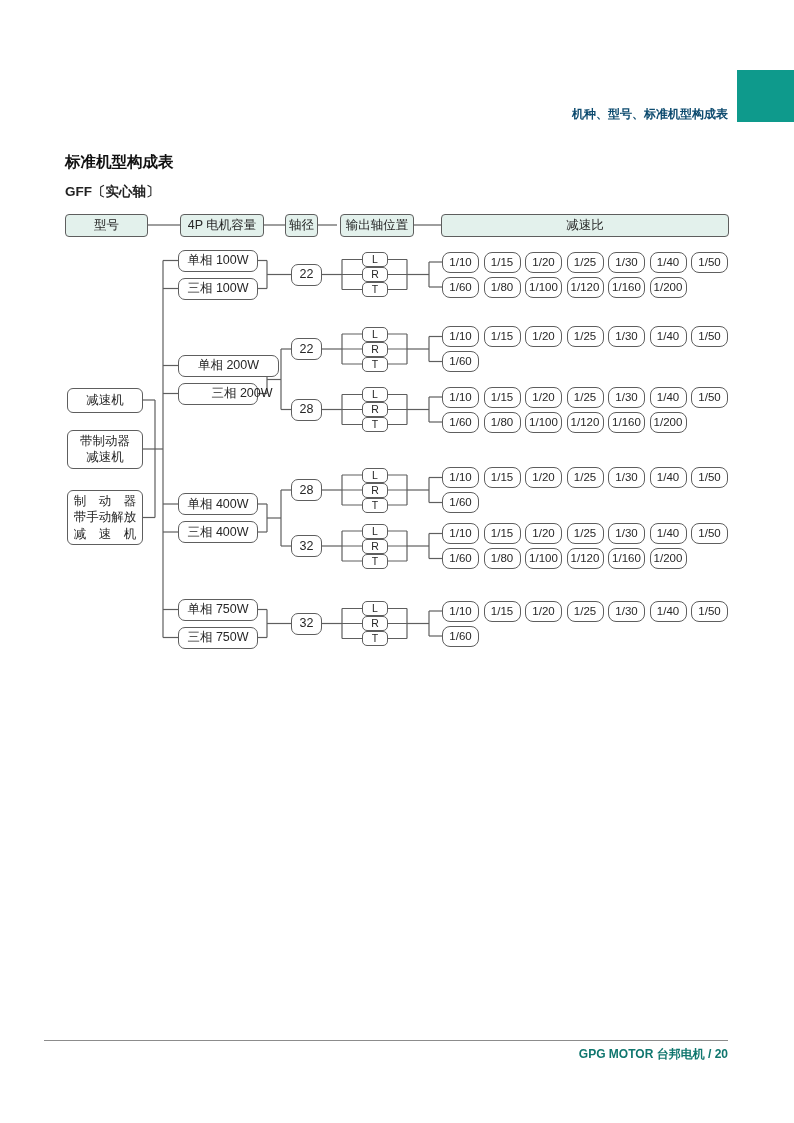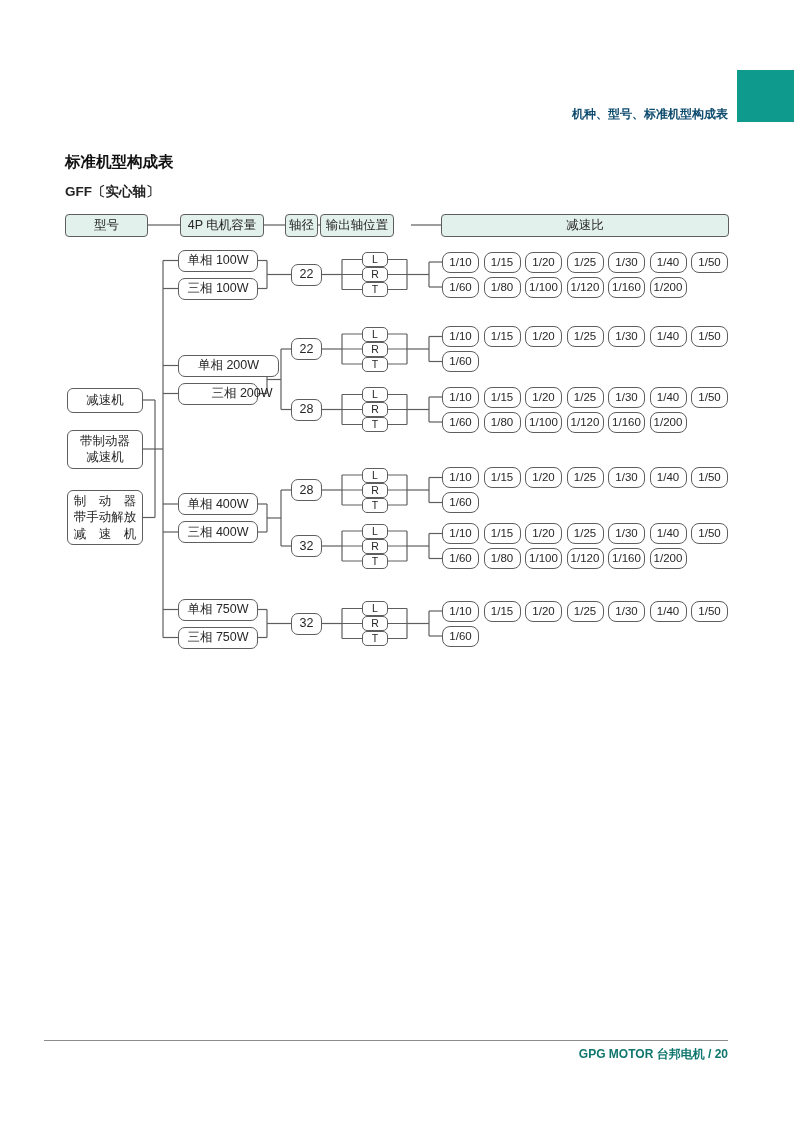--- a/index.html
+++ b/index.html
@@ -151,21 +151,21 @@
       </svg>
       <div class="node colhead" style="left: 65px; top: 213.5px; width: 83px; height: 23px;">
         <div class="nline">型号</div>
       </div>
       <div class="node colhead" style="left: 180px; top: 213.5px; width: 84px; height: 23px;">
         <div class="nline">4P 电机容量</div>
       </div>
       <div class="node colhead" style="left: 285px; top: 213.5px; width: 33px; height: 23px;">
         <div class="nline">轴径</div>
       </div>
-      <div class="node colhead" style="left: 320px; top: 213.5px; width: 74px; height: 23px;">
+      <div class="node colhead" style="left: 340px; top: 213.5px; width: 74px; height: 23px;">
         <div class="nline">输出轴位置</div>
       </div>
       <div class="node colhead" style="left: 441px; top: 213.5px; width: 288px; height: 23px;">
         <div class="nline">减速比</div>
       </div>
       <div class="node modelbox" style="left: 67px; top: 387.5px; width: 76px; height: 25px;">
         <div class="nline">减速机</div>
       </div>
       <div class="node modelbox" style="left: 67px; top: 429.5px; width: 76px; height: 39px;">
         <div class="nline">带制动器</div>

